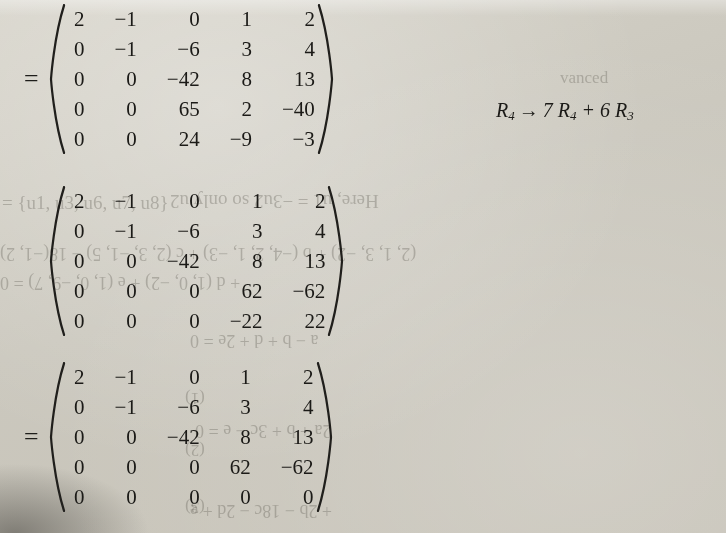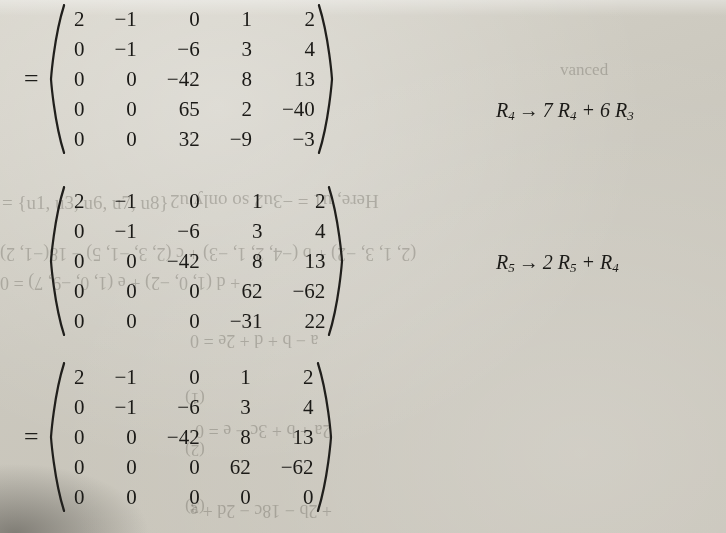--- a/index.html
+++ b/index.html
@@ -106,21 +106,21 @@
     pointer-events:none;
   }
 </style>
 </head>
 <body>
 
 <div class="page">
   <div class="edge-top"></div>
 
   <div id="ghost-layer">
-      <div class="ghost" style="left: 560px; top: 60px; font-size: 17px;">vanced</div>
+      <div class="ghost" style="left: 560px; top: 68px; font-size: 17px;">vanced</div>
       <div class="ghost" style="left: 2px; top: 192px; font-size: 19px;">= {u1, u3, u6, u7, u8}</div>
       <div class="ghost" style="left: 170px; top: 190px; font-size: 19px; transform: rotate(180deg);">Here, u1 = −3u2  so only u2</div>
       <div class="ghost" style="left: 0px; top: 243px; font-size: 18px; transform: rotate(180deg);">(2, 1, 3, −2) + b (−4, 2, 1, −3) + c (2, 3, −1, 5) − 18(−1, 2)</div>
       <div class="ghost" style="left: 0px; top: 272px; font-size: 18px; transform: rotate(180deg);">+ d (1, 0, −2) + e (1, 0, −9, 7) = 0</div>
       <div class="ghost" style="left: 190px; top: 330px; font-size: 18px; transform: rotate(180deg);">a − b + d + 2e = 0</div>
       <div class="ghost" style="left: 185px; top: 388px; font-size: 17px; transform: rotate(180deg);">(1)</div>
       <div class="ghost" style="left: 195px; top: 420px; font-size: 18px; transform: rotate(180deg);">2a + b + 3c − e = 0</div>
       <div class="ghost" style="left: 185px; top: 440px; font-size: 17px; transform: rotate(180deg);">(2)</div>
       <div class="ghost" style="left: 190px; top: 500px; font-size: 18px; transform: rotate(180deg);">+ 2b − 18c − 2d + e</div>
       <div class="ghost" style="left: 185px; top: 497px; font-size: 17px; transform: rotate(180deg);">(3)</div>
@@ -160,21 +160,21 @@
         <tr>
           <td>0</td>
           <td>0</td>
           <td>65</td>
           <td>2</td>
           <td>−40</td>
         </tr>
         <tr>
           <td>0</td>
           <td>0</td>
-          <td>32</td>
+          <td>24</td>
           <td>−9</td>
           <td>−3</td>
         </tr>
       </tbody>
         </table>
       <span class="paren right">
         <svg viewBox="0 0 18 100" preserveAspectRatio="none">
             <path d="M2 1 C12 22, 15 50, 15 50 C15 50, 12 78, 2 99" fill="none" stroke="#201f1c" stroke-width="2.2" stroke-linecap="round"></path>
           </svg>
       </span>
@@ -222,38 +222,33 @@
           <td>0</td>
           <td>0</td>
           <td>0</td>
           <td>62</td>
           <td>−62</td>
         </tr>
         <tr>
           <td>0</td>
           <td>0</td>
           <td>0</td>
-          <td>−31</td>
+          <td>−22</td>
           <td>22</td>
         </tr>
       </tbody>
         </table>
       <span class="paren right">
         <svg viewBox="0 0 18 100" preserveAspectRatio="none">
             <path d="M2 1 C12 22, 15 50, 15 50 C15 50, 12 78, 2 99" fill="none" stroke="#201f1c" stroke-width="2.2" stroke-linecap="round"></path>
           </svg>
       </span>
     </div>
   </div>
 
-  <div class="ops" style="left:496px; top:245px;">
-    <div>
-      <span>R</span><span class="sub">5</span><span class="arrow">→</span><span>2 R</span><span class="sub">5</span> <span>+ R</span><span class="sub">4</span>
-    </div>
-  </div>
 
   <div class="block" style="left:14px; top:362px;">
     <div class="eq-sign">=</div>
     <div class="matrix">
       <span class="paren left">
         <svg viewBox="0 0 18 100" preserveAspectRatio="none">
             <path d="M16 1 C6 22, 3 50, 3 50 C3 50, 6 78, 16 99" fill="none" stroke="#201f1c" stroke-width="2.2" stroke-linecap="round"></path>
           </svg>
       </span>
       <table class="mx">

